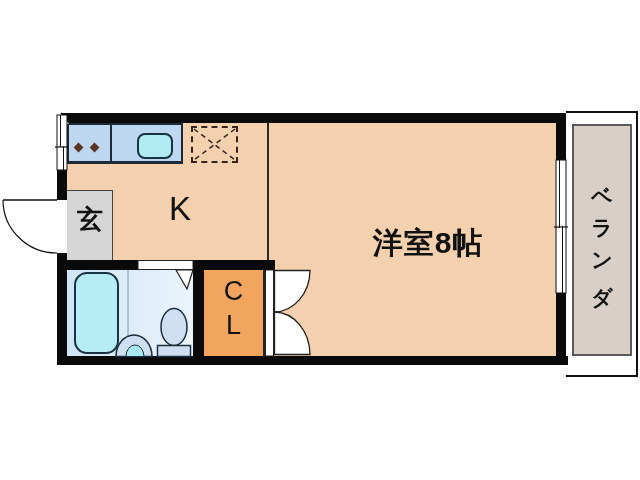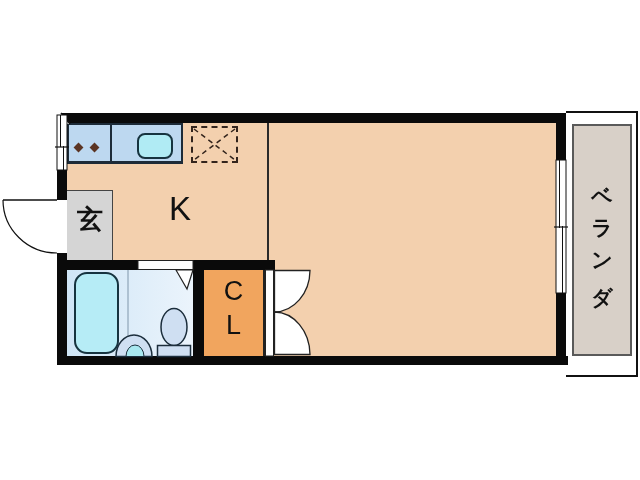--- a/index.html
+++ b/index.html
@@ -130,19 +130,20 @@
       <rect x="157.5" y="345.5" width="33" height="11" style="fill:var(--c-fixture)" stroke="#1c2e3c" stroke-width="1.5"></rect>
     </g>
     <g>
       <path d="M116,356.5 A18,21.5 0 0 1 152,356.5 Z" style="fill:var(--c-fixture)" stroke="#1c2e3c" stroke-width="1.5"></path>
       <path d="M126,356.5 A9,11.5 0 0 1 144,356.5 Z" style="fill:var(--c-fixture_inner)" stroke="#1c2e3c" stroke-width="1"></path>
     </g>
   </svg>
 
   <div class="lbl lbl-genkan">玄</div>
   <div class="lbl lbl-k">K</div>
+  <div class="lbl lbl-room">洋室8帖</div>
   <div class="lbl lbl-cl">
     <div>C</div>
     <div>L</div>
   </div>
   <div class="lbl lbl-veranda">ベランダ</div>
 
 </div>
 
 </body></html>

